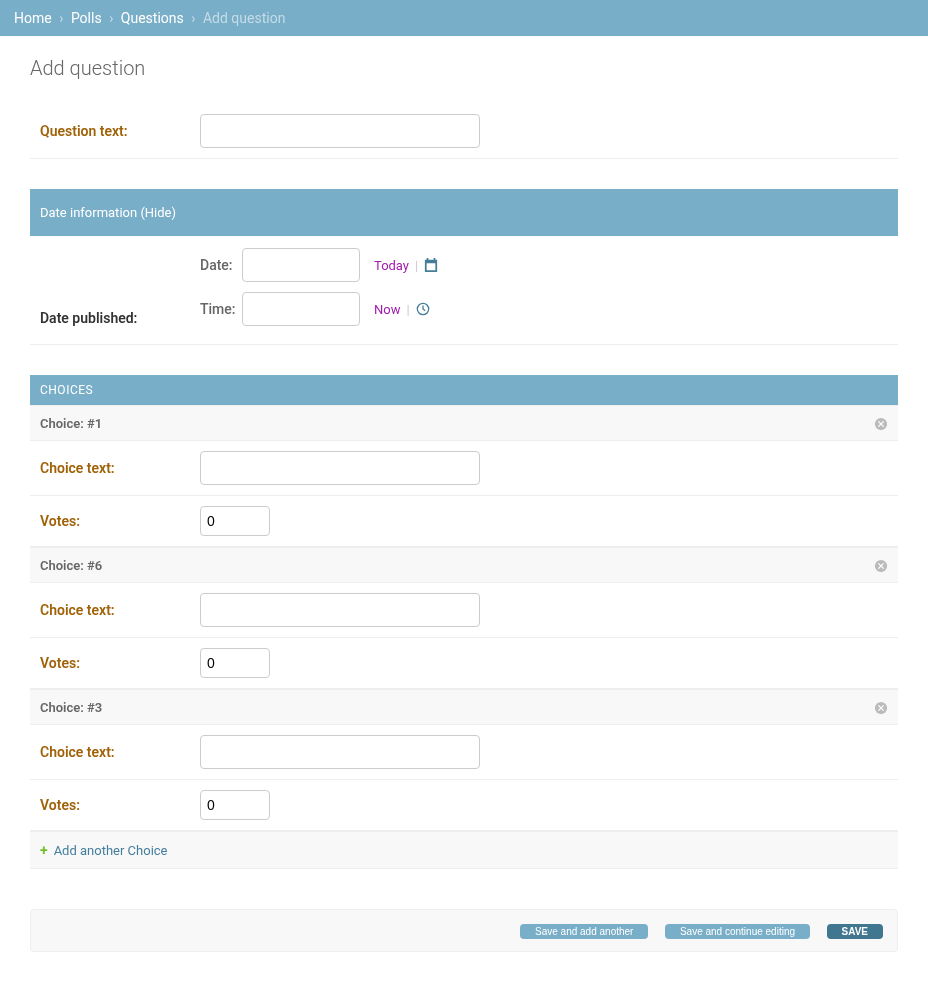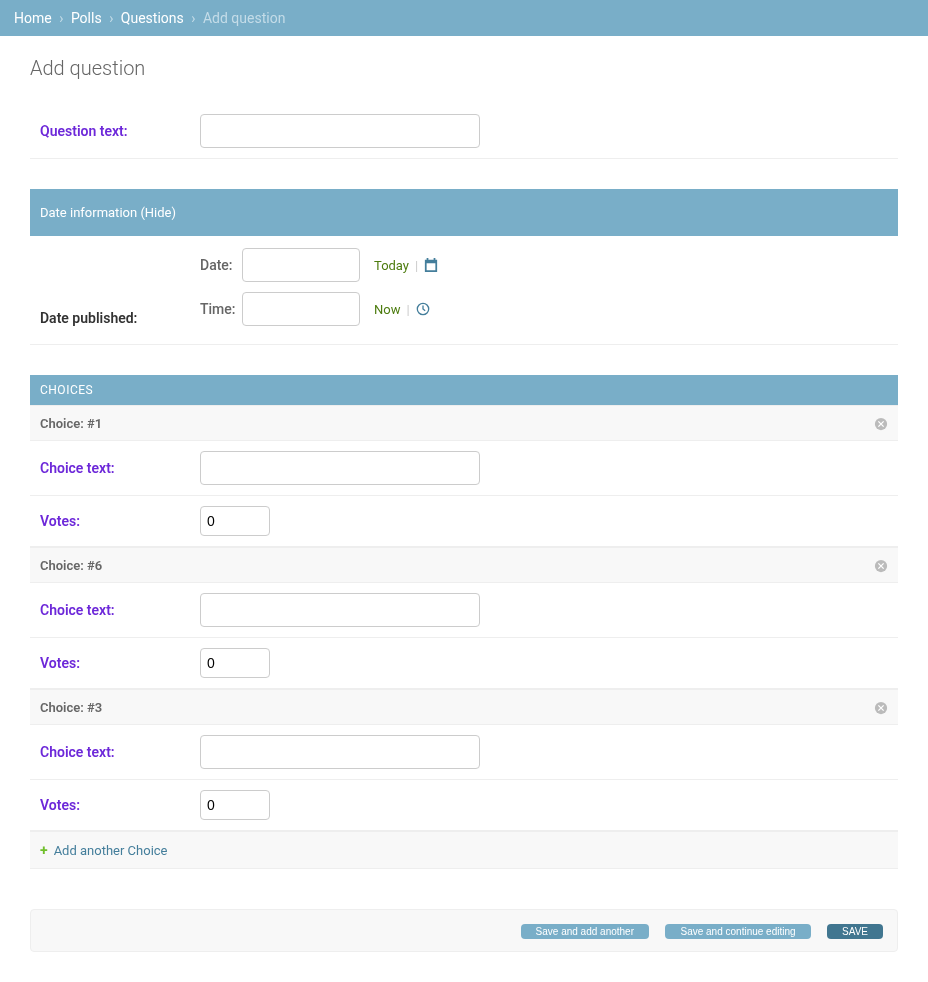--- a/index.html
+++ b/index.html
@@ -33,21 +33,21 @@
     .form-row {
       display: flex;
       padding: 10px 10px;
       border-bottom: 1px solid #eee;
       align-items: center;
     }
     .form-row.first { border-top: 0; }
     .form-row label {
       width: 160px;
       font-weight: 600;
-      color: #6d28d9;
+      color: #a16207;
       flex-shrink: 0;
     }
     .form-row input[type="text"] {
       width: 280px;
       height: 34px;
       padding: 6px 8px;
       border: 1px solid #ccc;
       border-radius: 4px;
       font-size: 14px;
     }
@@ -89,21 +89,21 @@
       border: 1px solid #ccc;
       border-radius: 4px;
       font-size: 13px;
       margin-right: 14px;
     }
     .date-links {
       display: flex;
       align-items: center;
       font-size: 13px;
     }
-    .date-links a { color: #4d7c0f; text-decoration: none; }
+    .date-links a { color: #a21caf; text-decoration: none; }
     .date-links .pipe { color: #ccc; margin: 0 6px; }
     .date-links .iconbtn { color: #447e9b; display: inline-flex; align-items: center; }
     .inline-group h2 {
       background: #79aec8;
       color: #fff;
       padding: 8px 10px;
       font-size: 12px;
       font-weight: 400;
       text-transform: uppercase;
       letter-spacing: 0.5px;
@@ -149,21 +149,21 @@
     }
     .submit-row input {
       border: none;
       border-radius: 4px;
       padding: 2px 15px;
       font-size: 10px;
       color: #fff;
       cursor: pointer;
       margin-left: 13px;
     }
-    .submit-row .default { background: #417690; font-weight: 400; }
+    .submit-row .default { background: #417690; font-weight: 700; }
     .submit-row .secondary { background: #79aec8; }
     svg { vertical-align: middle; }
   </style>
 </head>
 <body>
 
 <div class="breadcrumbs">
   <a href="#">Home</a>
   <span class="sep">›</span>
   <a href="#">Polls</a>

